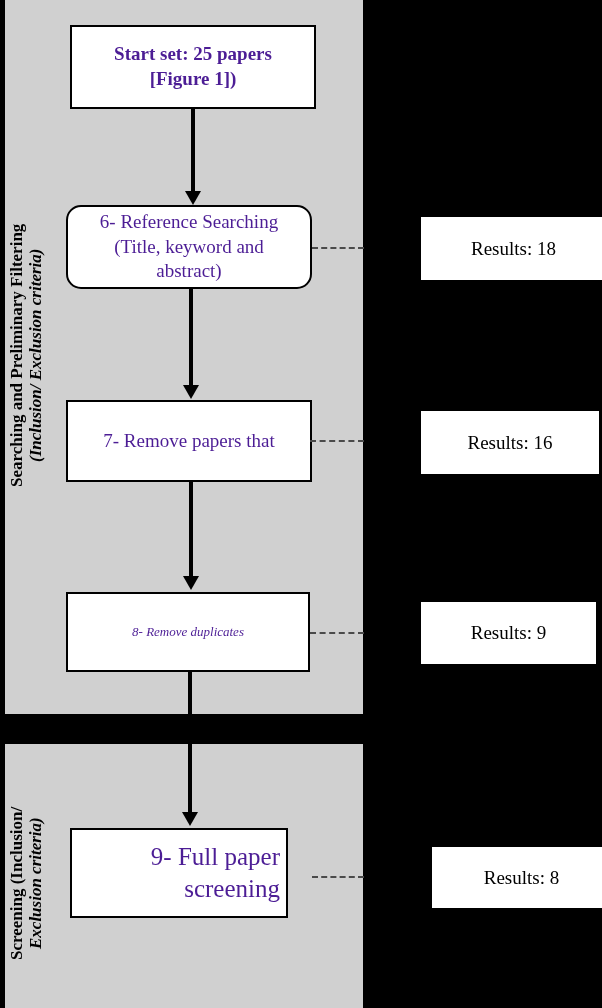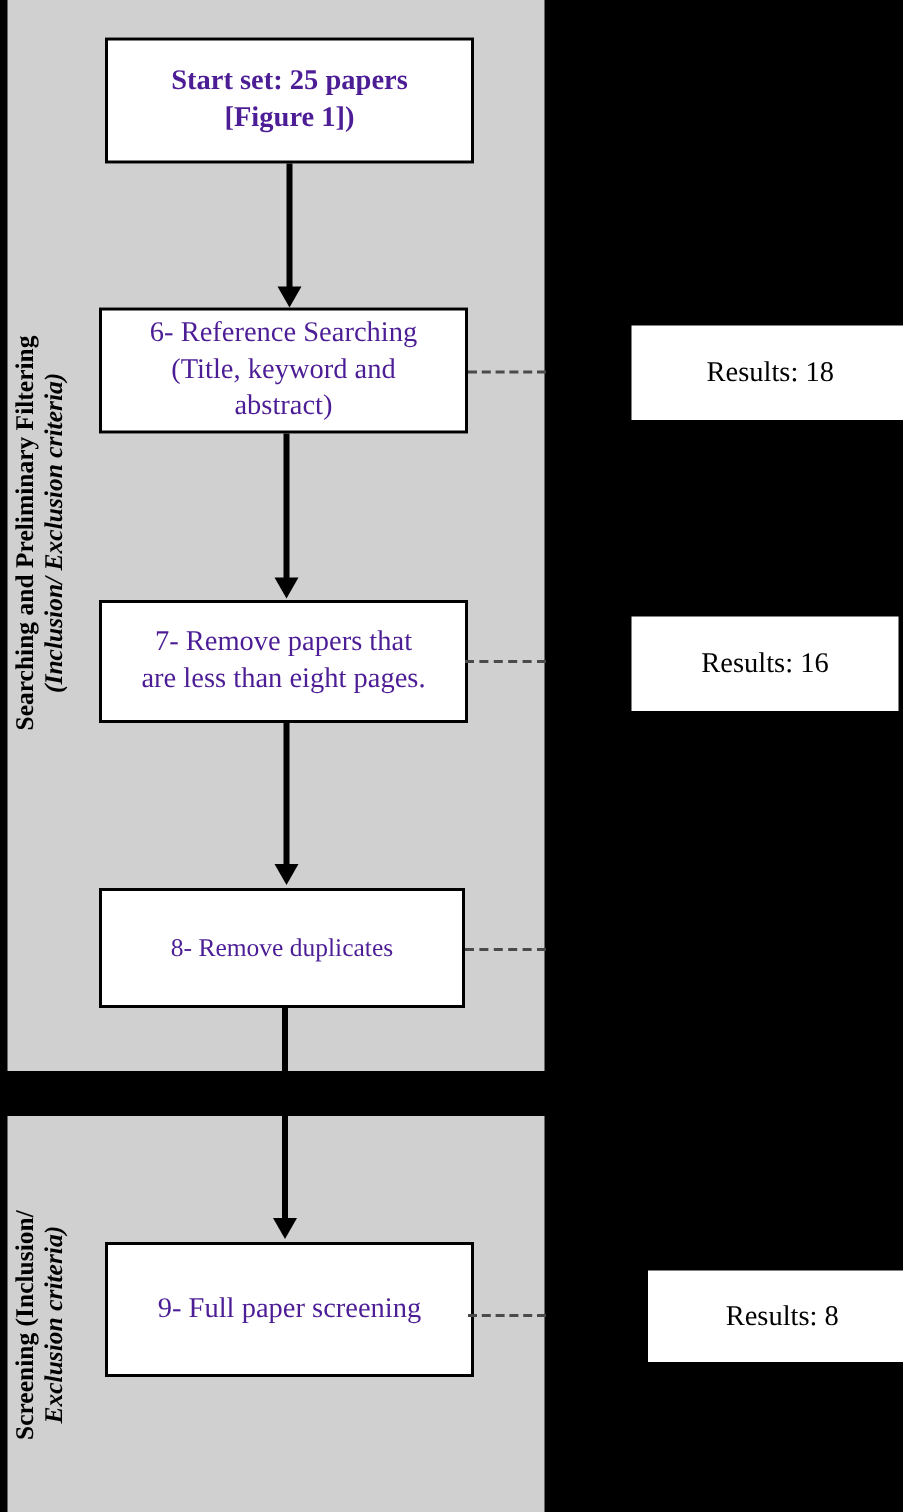--- a/index.html
+++ b/index.html
@@ -72,33 +72,35 @@
     padding: 2px 6px;
   }
   .step-box .txt { display: block; }
   #box-start {
     left: 70px; top: 25px; width: 246px; height: 84px;
     font-size: 19px; font-weight: bold;
   }
   #box-6 {
     left: 66px; top: 205px; width: 246px; height: 84px;
     font-size: 19px;
+    border-radius: 15px;
   }
   #box-7 {
     left: 66px; top: 400px; width: 246px; height: 82px;
     font-size: 19px;
     text-align: center;
   }
   #box-8 {
     left: 66px; top: 592px; width: 244px; height: 80px;
-    font-size: 17px;
+    font-size: 13px;
+    font-style: italic;
   }
   #box-9 {
-    left: 70px; top: 828px; width: 246px; height: 90px;
-    font-size: 19px;
+    left: 70px; top: 828px; width: 218px; height: 90px;
+    font-size: 25px;
     text-align: right;
   }
 
   .result-box {
     position: absolute;
     background: #ffffff;
     color: #000000;
     display: flex;
     align-items: center;
     justify-content: center;
@@ -199,39 +201,39 @@
   <div class="result-box" id="result-18">Results: 18</div>
 
   <div class="arrow" id="arrow-2">
     <div class="shaft"></div>
     <div class="head"></div>
   </div>
 
   <div class="step-box" id="box-7">
     <div>
       <span class="txt">7-  Remove papers that</span>
-      <span class="txt">are less than eight pages.</span>
     </div>
   </div>
 
   <div class="dashed-link" id="dash-7"></div>
   <div class="result-box" id="result-16">Results: 16</div>
 
   <div class="arrow" id="arrow-3">
     <div class="shaft"></div>
     <div class="head"></div>
   </div>
 
   <div class="step-box" id="box-8">
     <div>
       <span class="txt">8- Remove duplicates</span>
     </div>
   </div>
 
   <div class="dashed-link" id="dash-8"></div>
+  <div class="result-box" id="result-9">Results: 9</div>
 
   <div class="arrow" id="arrow-4">
     <div class="shaft"></div>
     <div class="head"></div>
   </div>
 
   <div class="step-box" id="box-9">
     <div>
       <span class="txt">9- Full paper screening</span>
     </div>

